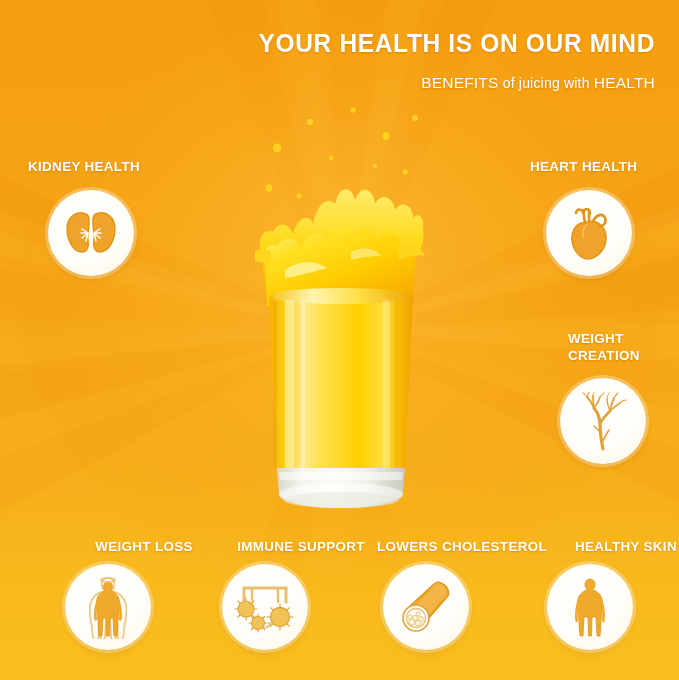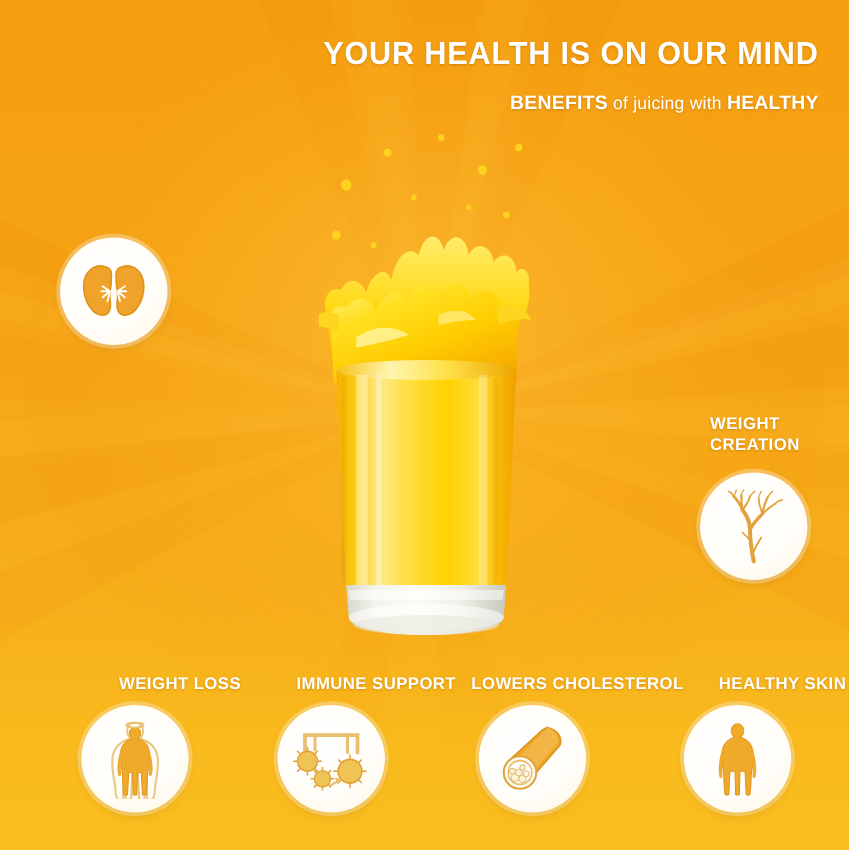--- a/index.html
+++ b/index.html
@@ -30,21 +30,21 @@
     font-size:25.5px;
     letter-spacing:0.7px;
     transform:scaleX(.96);
     transform-origin:right center;
   }
   #subtitle {
     right:24px; top:74px;
     font-size:15.5px;
     letter-spacing:0.2px;
   }
-  #subtitle .strong { font-weight:bold; }
+  #subtitle .strong { font-weight:normal; }
   #subtitle .light  { font-weight:normal; font-size:14px; }
 
   
   .benefit { position:absolute; }
   .benefit .lbl {
     position:absolute;
     color:#ffffff;
     font-weight:bold;
     font-size:13.4px;
     letter-spacing:0.35px;
@@ -231,36 +231,53 @@
   <ellipse cx="86" cy="394" rx="62" ry="11" fill="#FFFFFF" opacity="0.55"></ellipse>
   <ellipse cx="86" cy="400" rx="58" ry="8" fill="#E6E5DB" opacity="0.55"></ellipse>
   <path d="M24,372 L148,372 L147,380 L25,380 Z" fill="#FFFFFF" opacity="0.5"></path>
 </svg>
 
 <div id="stage">
 
   <h1 class="headline" id="title">YOUR HEALTH IS ON OUR MIND</h1>
 
   <div class="headline" id="subtitle">
-    <span class="strong">BENEFITS</span><span class="light"> of juicing with </span><span class="strong">HEALTHY</span>
+    <span class="strong">BENEFITS</span><span class="light"> of juicing with </span><span class="strong">HEALTH</span>
   </div>
 
   <div class="benefit" style="left:28px; top:158px; width:150px; height:122px;">
+    <div class="lbl lbl-left">KIDNEY HEALTH</div>
     <div class="disc" style="left:20px; top:32px; width:86px; height:86px;">
       <svg width="56" height="50" viewBox="0 0 56 50">
         <path d="M23,6 C13,2 4,9 4,21 C4,33 11,44 19,44 C25,44 26,38 25,32 C24,26 26,22 26,17 C26,11 27,8 23,6 Z" fill="#EFA32B" stroke="#E09418" stroke-width="1.4"></path>
         <path d="M33,6 C43,2 52,9 52,21 C52,33 45,44 37,44 C31,44 30,38 31,32 C32,26 30,22 30,17 C30,11 29,8 33,6 Z" fill="#EFA32B" stroke="#E09418" stroke-width="1.4"></path>
         <g stroke="#FFFFFF" stroke-width="1.5" fill="none" stroke-linecap="round">
           <path d="M25,25 L19,21 M25,25 L18,25 M25,25 L19,30 M25,25 L23,33"></path>
           <path d="M31,25 L37,21 M31,25 L38,25 M31,25 L37,30 M31,25 L33,33"></path>
         </g>
       </svg>
     </div>
   </div>
 
+  <div class="benefit" style="left:530px; top:158px; width:150px; height:122px;">
+    <div class="lbl lbl-left">HEART HEALTH</div>
+    <div class="disc" style="left:16px; top:32px; width:86px; height:86px;">
+      <svg width="52" height="58" viewBox="0 0 52 58">
+        <path d="M24,18 C12,18 8,28 9,37 C10,47 18,55 25,55 C33,55 42,47 43,36 C44,26 38,18 29,17 Z" fill="#EFA32B" stroke="#E09418" stroke-width="1.4"></path>
+        <g fill="none" stroke="#E09418" stroke-width="2.6" stroke-linecap="round">
+          <path d="M22,19 L20,6"></path>
+          <path d="M20,8 C17,4 14,5 13,9"></path>
+          <path d="M20,8 C23,3 27,5 27,10"></path>
+          <path d="M30,18 C33,10 40,9 42,14 C44,19 40,23 36,22"></path>
+          <path d="M26,17 L26,8"></path>
+        </g>
+        <path d="M24,20 C20,24 19,30 21,34" fill="none" stroke="#F7C15C" stroke-width="2" opacity="0.8"></path>
+      </svg>
+    </div>
+  </div>
 
 
   <div class="benefit" style="left:568px; top:330px; width:150px; height:140px;">
     <div class="lbl lbl-left" style="top:0;">WEIGHT</div>
     <div class="lbl lbl-left" style="top:17px;">CREATION</div>
     <div class="disc" style="left:-8px; top:48px; width:86px; height:86px;">
       <svg width="58" height="60" viewBox="0 0 58 60">
         <g fill="none" stroke="#E0A23C" stroke-linecap="round">
           <path d="M29,58 C27,48 26,40 26,33 C26,27 24,22 20,17" stroke-width="3.2"></path>
           <path d="M26,33 C28,28 32,24 36,20" stroke-width="2.6"></path>

